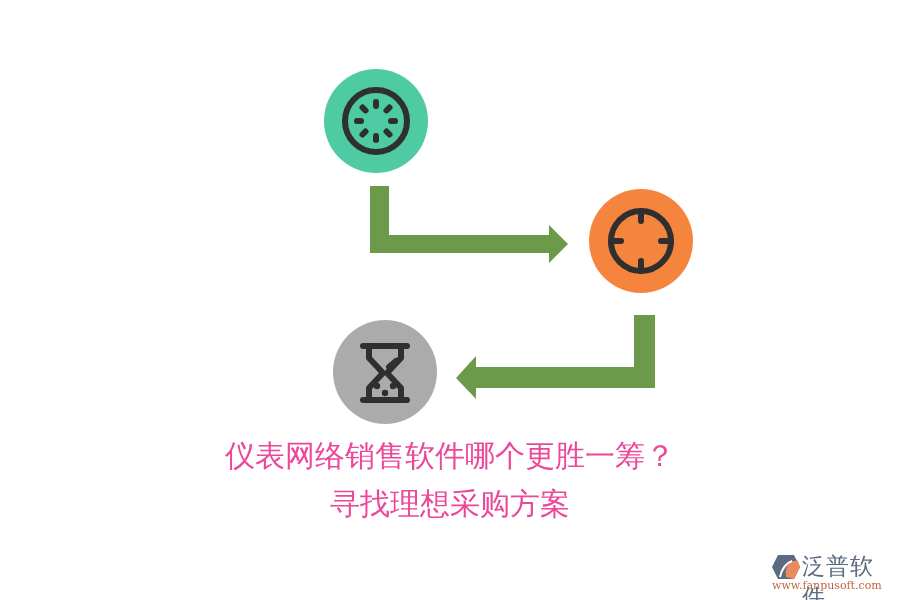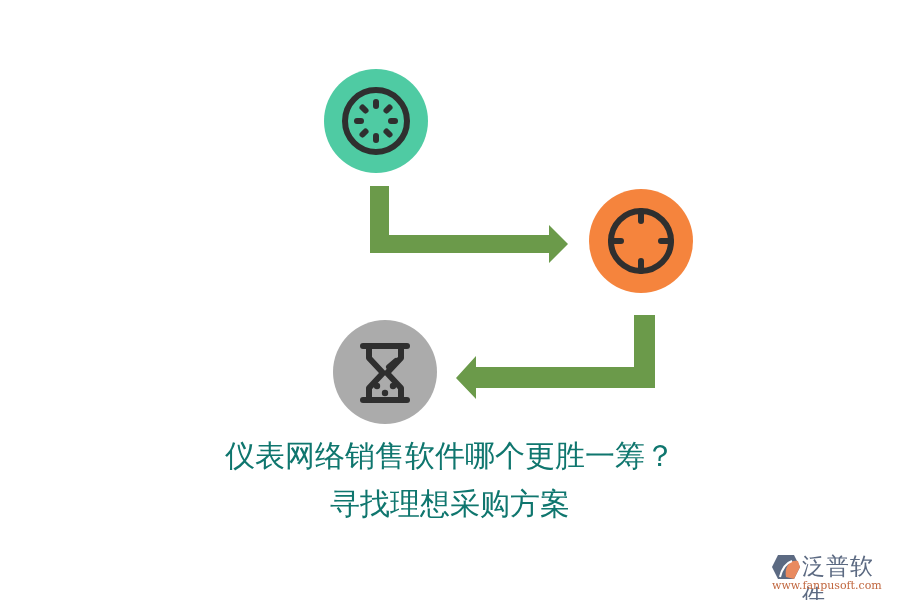--- a/index.html
+++ b/index.html
@@ -1,20 +1,20 @@
 <!DOCTYPE html>
 <html><head>
 <meta charset="utf-8">
 <style>
   html, body { margin:0; padding:0; background:#ffffff; }
   body { width:900px; height:600px; position:relative; overflow:hidden; font-family:"DejaVu Sans", sans-serif; }
   .node { position:absolute; border-radius:50%; }
   .node svg { position:absolute; left:0; top:0; }
   .arrows { position:absolute; left:0; top:0; }
-  .title { position:absolute; left:0; width:900px; text-align:center; color:#0f766e; font-family:"DejaVu Serif", serif; font-size:30px; line-height:40px; letter-spacing:0px; }
+  .title { position:absolute; left:0; width:900px; text-align:center; color:#ec4899; font-family:"DejaVu Serif", serif; font-size:30px; line-height:40px; letter-spacing:0px; }
   .t1 { top:436px; }
   .t2 { top:476px;margin-top:8px; }
   .logo { position:absolute; left:768px; top:551px; width:128px; height:44px; }
   .logo-text { position:absolute; left:34px; top:0px; font-size:23px; color:#5c6a82; font-family:"DejaVu Sans", sans-serif; letter-spacing:1px; }
   .logo-url { position:absolute; left:4px; top:28px; font-size:11px; color:#c0663e; font-family:"DejaVu Serif", serif; }
 </style>
 </head>
 <body>
 
 <svg class="arrows" width="900" height="600" viewBox="0 0 900 600">

